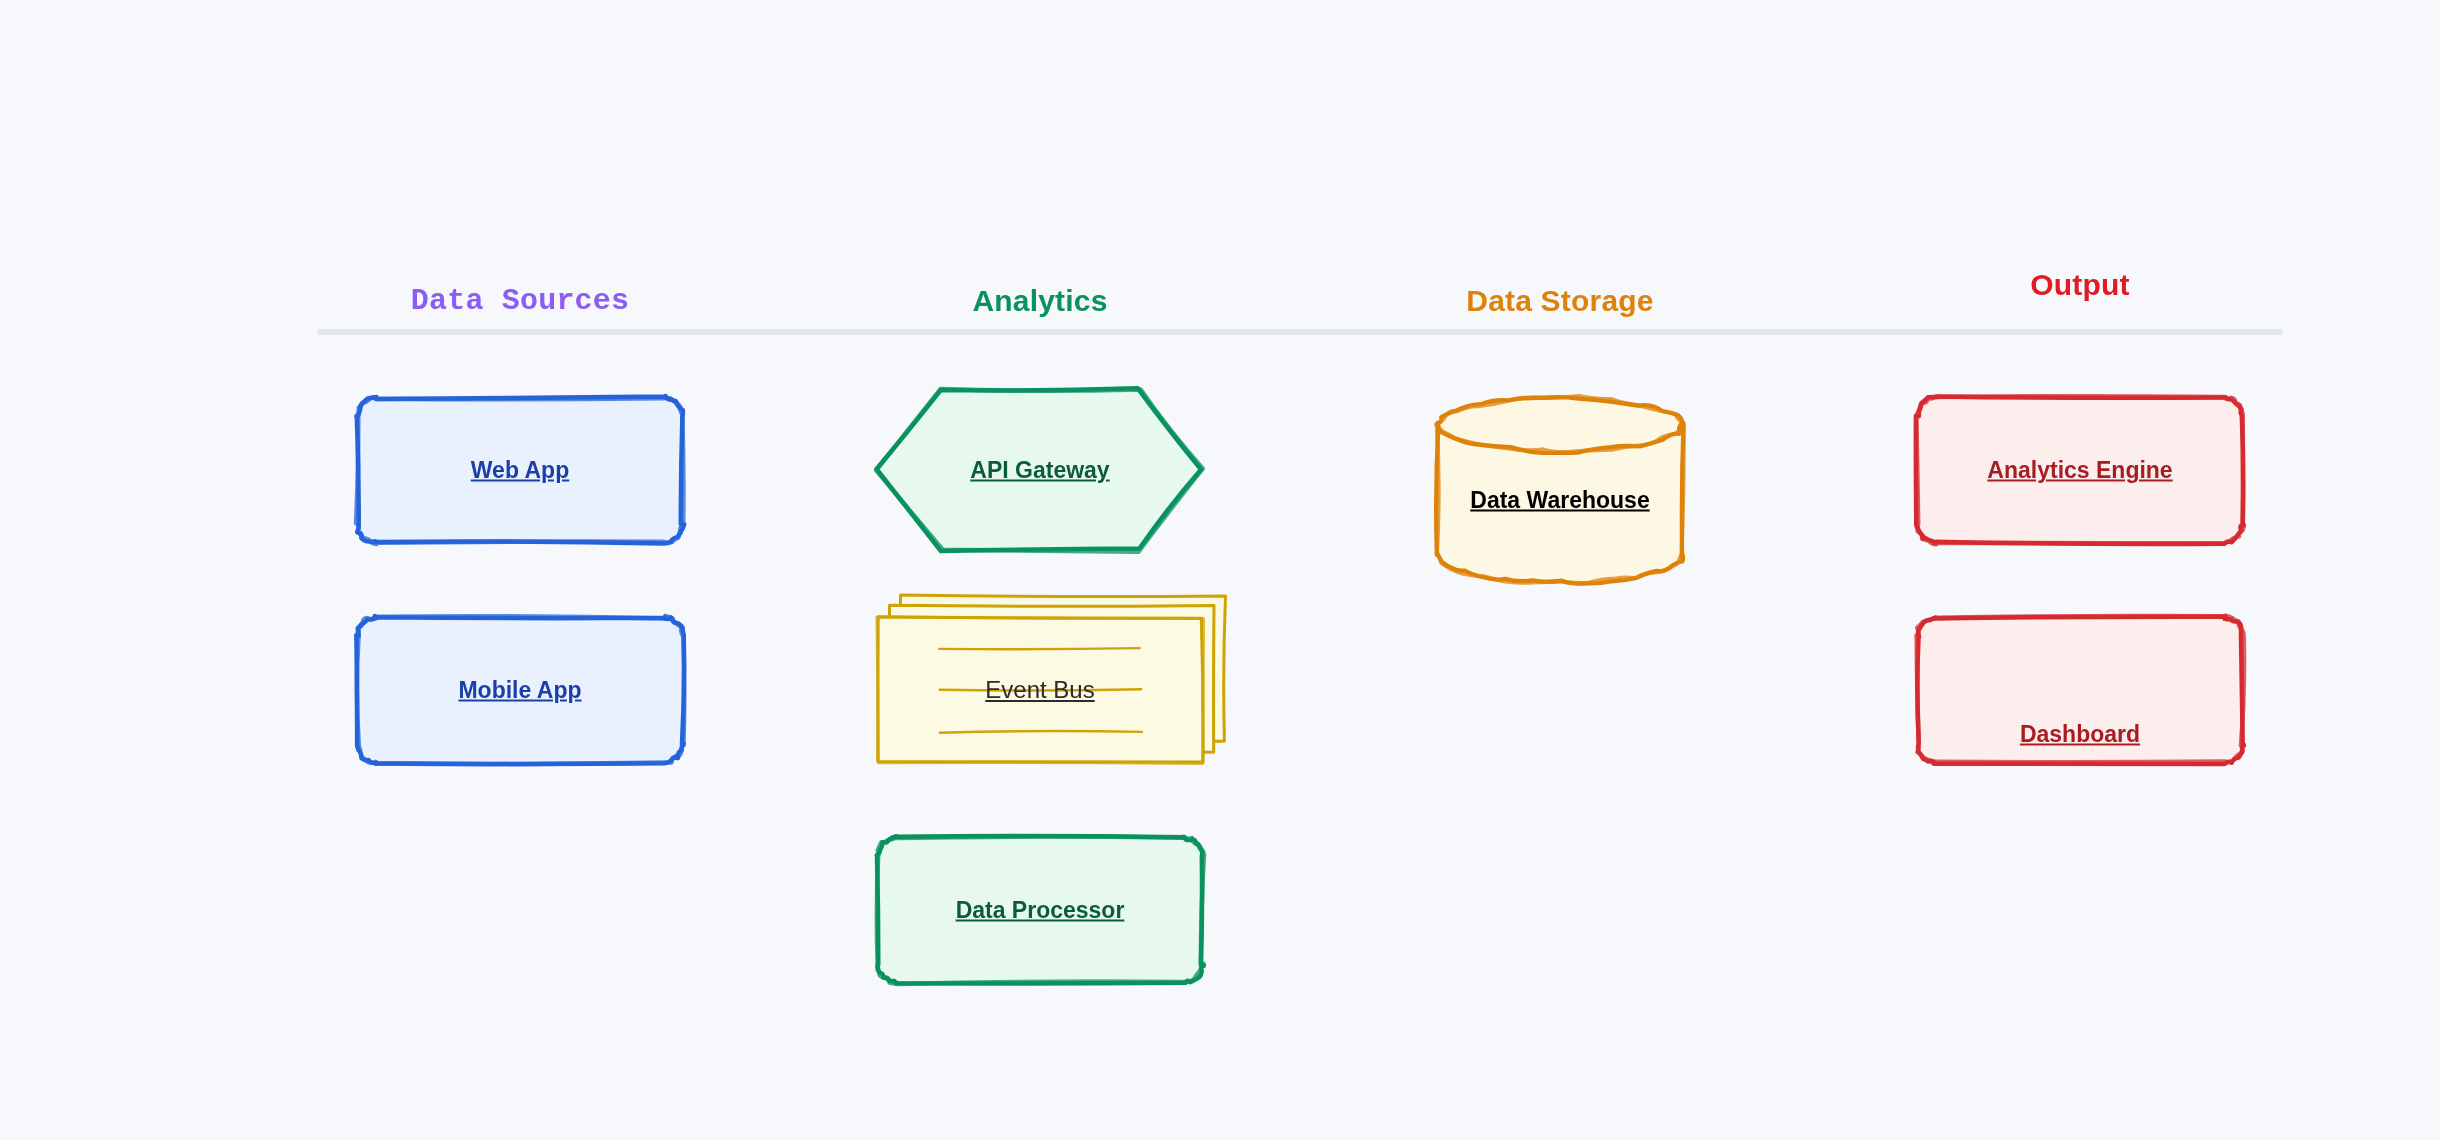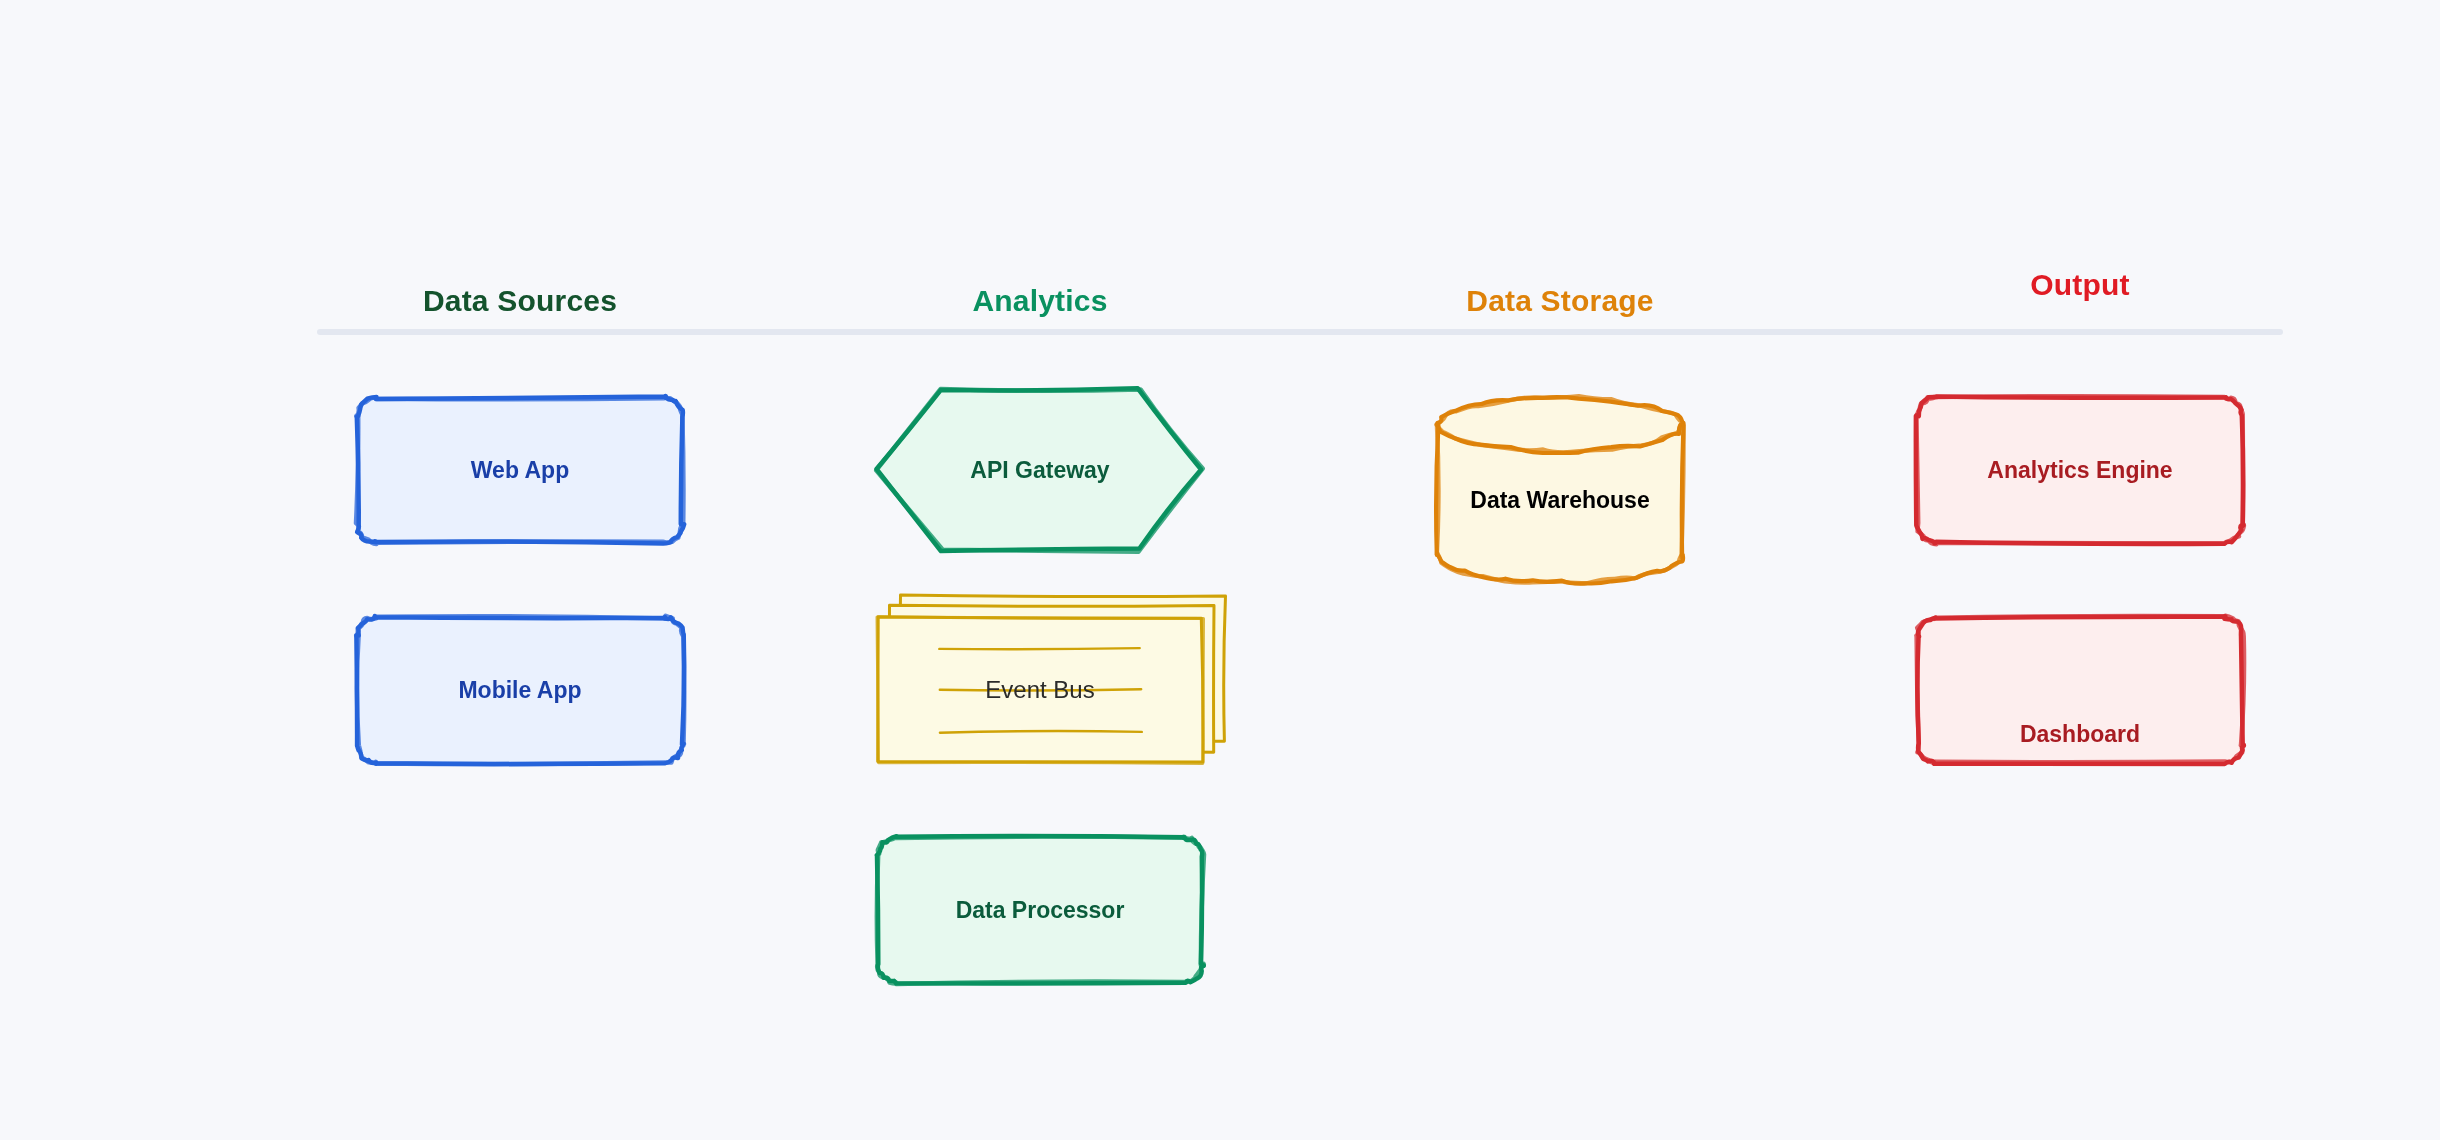--- a/index.html
+++ b/index.html
@@ -40,20 +40,21 @@
   }
   
   .node-label {
     position: absolute;
     transform: translate(-50%, -50%);
     white-space: nowrap;
     text-align: center;
     font-size: 23px;
     font-weight: bold;
     pointer-events: none;
+    text-decoration: underline;
   }
   .node-label.plain {
     font-weight: normal;
     font-size: 24px;
   }
   .node-hit {
     position: absolute;
     transform: translate(-50%, -50%);
     cursor: pointer;
   }
@@ -99,21 +100,21 @@
       <path d="M1935.3,397.5 Q2080.7,397.1 2224.3,398.0 Q2224.2,397.4 2224.8,397.0 Q2228.1,398.1 2231.9,398.6 Q2234.6,401.5 2236.7,402.4 Q2239.3,406.4 2241.2,408.3 Q2242.3,412.2 2242.2,415.5 Q2242.2,470.4 2242.9,525.0 Q2242.5,525.3 2242.2,524.5 Q2242.6,528.8 2240.7,531.1 Q2238.5,534.9 2236.7,537.1 Q2234.2,539.3 2231.3,541.5 Q2228.7,541.6 2224.4,542.1 Q2079.8,542.7 1936.1,542.7 Q1935.5,543.3 1935.3,542.2 Q1931.8,541.3 1928.7,541.6 Q1925.1,540.0 1922.8,537.3 Q1920.6,534.2 1918.8,531.8 Q1918.9,527.2 1917.3,524.6 Q1917.6,469.2 1917.5,414.9 Q1917.6,416.3 1917.2,415.4 Q1917.5,412.5 1919.0,408.6 Q1921.0,406.2 1922.4,402.4 Q1926.6,400.8 1928.7,399.1 Q1931.2,398.3 1935.0,397.2 Z" fill="#fdeeee" stroke="none"></path>
       <path d="M1936.3,396.4 Q2077.6,398.7 2223.6,397.4 Q2226.0,397.9 2226.0,397.3 Q2226.9,399.9 2230.7,399.0 Q2232.5,399.9 2236.8,404.3 Q2240.6,406.8 2241.5,409.6 Q2239.6,412.2 2241.8,415.4 Q2244.2,472.2 2242.7,525.9 Q2244.4,525.1 2242.6,524.1 Q2239.1,526.7 2241.3,530.0 Q2239.8,532.7 2236.6,536.4 Q2235.1,538.6 2231.7,542.2 Q2227.6,540.6 2224.3,543.8 Q2081.4,544.8 1936.0,541.8 Q1933.0,544.1 1935.8,542.9 Q1932.4,540.6 1928.0,539.6 Q1924.5,537.1 1922.5,538.8 Q1922.3,534.7 1919.6,531.7 Q1916.4,526.5 1916.3,525.3 Q1915.7,467.7 1915.9,416.0 Q1916.2,414.5 1918.8,416.1 Q1918.9,411.1 1919.5,409.6 Q1920.9,407.5 1921.7,403.0 Q1927.5,398.2 1928.3,397.3 Q1933.1,396.8 1937.1,397.1 Z" fill="none" stroke="#d42b30" stroke-width="4.5" stroke-linecap="round" stroke-linejoin="round" opacity="1"></path>
       <path d="M1933.9,397.0 Q2077.5,395.4 2223.6,397.1 Q2225.8,396.7 2225.8,398.5 Q2230.5,399.4 2230.9,397.8 Q2235.2,398.1 2235.6,403.3 Q2241.1,404.1 2240.1,407.9 Q2243.2,413.2 2242.7,414.9 Q2243.1,472.5 2242.6,525.7 Q2243.5,522.2 2243.9,525.7 Q2243.0,530.2 2241.3,531.6 Q2237.1,535.2 2238.9,536.4 Q2233.5,537.6 2230.2,540.6 Q2226.3,541.3 2224.8,542.9 Q2082.6,543.5 1935.9,542.7 Q1934.3,542.6 1936.5,544.2 Q1930.2,544.2 1928.6,540.0 Q1924.1,540.9 1923.6,536.4 Q1920.0,532.5 1917.6,531.3 Q1917.5,529.2 1918.2,523.1 Q1917.2,468.0 1916.4,416.5 Q1916.2,417.7 1917.2,414.4 Q1917.8,411.0 1919.8,409.8 Q1919.9,404.8 1921.6,403.2 Q1927.9,403.1 1927.6,397.6 Q1930.4,399.8 1935.7,397.1 Z" fill="none" stroke="#d42b30" stroke-width="4.5" stroke-linecap="round" stroke-linejoin="round" opacity="0.75"></path>
       <path d="M1934.9,616.9 Q2080.6,618.4 2224.6,617.4 Q2224.4,618.3 2224.2,617.0 Q2228.1,618.8 2231.2,619.1 Q2235.1,621.5 2237.6,622.6 Q2238.5,626.6 2241.7,628.5 Q2242.5,632.3 2242.2,635.3 Q2243.2,690.9 2242.8,744.9 Q2242.5,744.9 2241.9,744.6 Q2241.9,747.4 2241.6,750.8 Q2240.1,753.4 2237.7,756.8 Q2235.2,758.2 2230.9,761.0 Q2227.1,761.1 2224.1,762.5 Q2079.2,761.6 1935.5,762.5 Q1936.1,762.1 1935.7,762.0 Q1931.3,761.3 1929.0,761.0 Q1925.8,759.3 1923.2,757.8 Q1921.2,754.4 1919.3,751.6 Q1919.0,747.3 1917.8,744.8 Q1916.8,689.7 1918.0,635.8 Q1918.2,634.8 1917.8,635.5 Q1917.6,631.2 1919.5,629.0 Q1920.3,626.3 1922.7,622.7 Q1926.4,621.5 1929.0,618.5 Q1931.9,617.4 1935.4,617.0 Z" fill="#fdeeee" stroke="none"></path>
       <path d="M1934.3,618.4 Q2079.6,616.3 2222.9,616.7 Q2227.0,614.9 2224.6,618.8 Q2229.8,619.8 2231.6,619.4 Q2231.7,622.1 2237.0,621.5 Q2241.3,623.2 2241.2,628.3 Q2240.8,634.7 2241.0,636.1 Q2242.0,690.8 2242.7,746.0 Q2243.7,743.2 2243.9,745.7 Q2241.0,746.2 2242.5,750.1 Q2240.7,754.7 2238.6,757.6 Q2232.9,758.5 2231.6,762.8 Q2228.8,760.6 2224.6,763.9 Q2081.4,763.4 1934.6,763.7 Q1933.6,763.8 1934.3,763.8 Q1933.9,759.5 1928.0,761.4 Q1927.2,760.2 1923.2,758.8 Q1919.7,752.8 1918.5,751.9 Q1917.6,746.7 1918.8,743.3 Q1916.0,688.8 1918.6,636.6 Q1919.2,637.2 1919.0,636.3 Q1916.8,633.1 1919.4,628.9 Q1920.2,627.5 1923.3,622.9 Q1925.0,620.4 1930.2,620.1 Q1932.0,618.8 1935.6,617.6 Z" fill="none" stroke="#d42b30" stroke-width="4.5" stroke-linecap="round" stroke-linejoin="round" opacity="1"></path>
       <path d="M1935.2,617.7 Q2081.9,615.3 2224.0,616.3 Q2225.2,617.0 2225.4,615.8 Q2228.6,616.2 2233.0,618.6 Q2234.9,621.0 2238.4,621.3 Q2238.3,626.0 2240.5,628.6 Q2243.7,631.2 2243.7,636.2 Q2245.1,688.1 2241.0,745.3 Q2243.8,746.5 2240.9,745.2 Q2243.1,745.4 2242.2,752.5 Q2240.0,753.7 2236.7,756.0 Q2233.3,761.2 2230.7,762.1 Q2227.7,762.2 2224.7,761.5 Q2081.9,763.0 1935.2,761.8 Q1936.0,762.0 1935.0,763.2 Q1929.8,762.3 1928.9,760.2 Q1924.6,758.9 1922.9,757.1 Q1919.2,752.2 1917.4,752.3 Q1918.8,750.3 1918.7,744.9 Q1916.9,690.7 1916.6,635.4 Q1915.8,636.1 1918.1,634.6 Q1919.7,633.5 1917.2,627.9 Q1920.9,624.4 1922.5,622.3 Q1924.5,621.3 1927.9,620.0 Q1933.1,617.9 1934.0,618.8 Z" fill="none" stroke="#d42b30" stroke-width="4.5" stroke-linecap="round" stroke-linejoin="round" opacity="0.75"></path>
       <rect x="317" y="329" width="1966" height="6" rx="3" fill="#e3e7f0"></rect>
     </svg>
 
   <div id="headers">
-      <div class="col-header" style="left: 520px; top: 284px; color: #14532d;">Data Sources</div>
+      <div class="col-header" style="left: 520px; top: 284px; color: #8b5cf6; font-family: Liberation Mono, monospace;">Data Sources</div>
       <div class="col-header" style="left: 1040px; top: 284px; color: rgb(10, 145, 96);">Analytics</div>
       <div class="col-header" style="left: 1560px; top: 284px; color: rgb(222, 130, 9);">Data Storage</div>
       <div class="col-header" style="left: 2080px; top: 268px; color: rgb(224, 27, 36);">Output</div>
     </div>
 
   <div id="labels">
       <div class="node-hit" style="left: 520px; top: 470px; width: 325px; height: 145px;"></div>
       <div class="node-label" style="left: 520px; top: 470px; color: rgb(26, 63, 168);">Web App</div>
       <div class="node-hit" style="left: 520px; top: 690px; width: 325px; height: 145px;"></div>
       <div class="node-label" style="left: 520px; top: 690px; color: rgb(26, 63, 168);">Mobile App</div>

